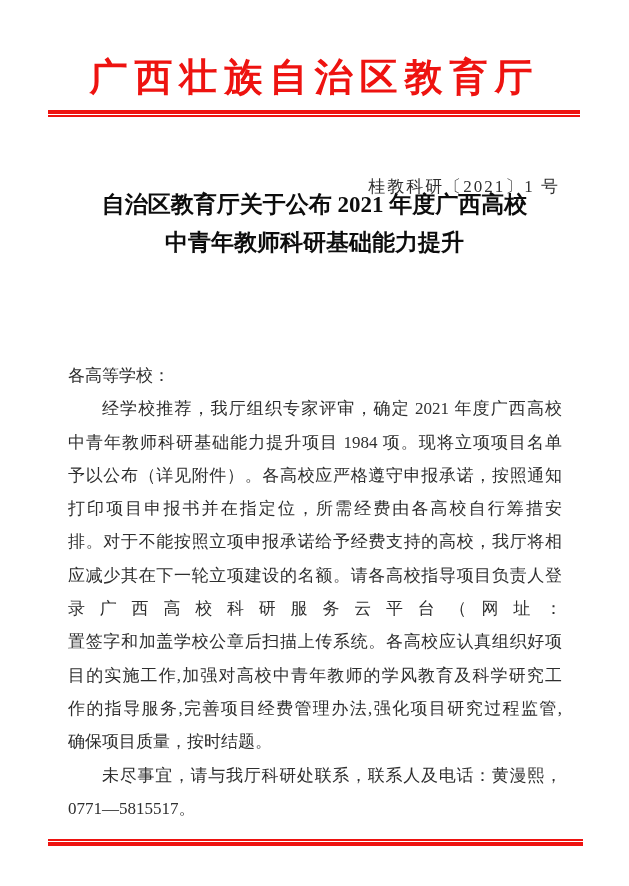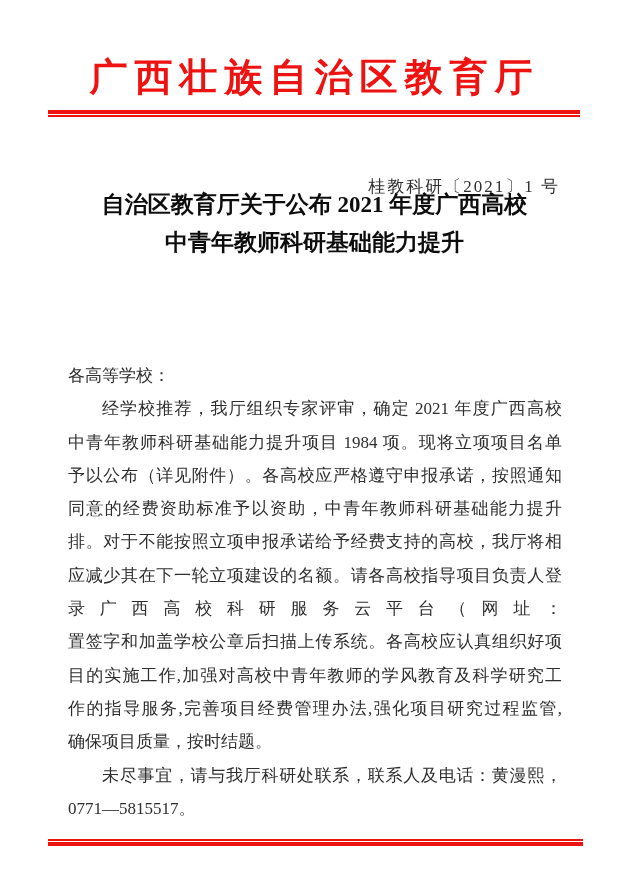--- a/index.html
+++ b/index.html
@@ -90,21 +90,21 @@
     <div>自治区教育厅关于公布 2021 年度广西高校</div>
     <div>中青年教师科研基础能力提升</div>
   </div>
 
   <div class="body-text">
     <div class="line">各高等学校：</div>
 
     <div class="line j indent">经学校推荐，我厅组织专家评审，确定 2021 年度广西高校</div>
     <div class="line j">中青年教师科研基础能力提升项目 1984 项。现将立项项目名单</div>
     <div class="line j">予以公布（详见附件）。各高校应严格遵守申报承诺，按照通知</div>
-    <div class="line j">同意的经费资助标准予以资助，中青年教师科研基础能力提升</div>
+    <div class="line j">打印项目申报书并在指定位，所需经费由各高校自行筹措安</div>
     <div class="line j">排。对于不能按照立项申报承诺给予经费支持的高校，我厅将相</div>
     <div class="line j">应减少其在下一轮立项建设的名额。请各高校指导项目负责人登</div>
     <div class="line j">录广西高校科研服务云平台（网址：</div>
     <div class="line j">置签字和加盖学校公章后扫描上传系统。各高校应认真组织好项</div>
     <div class="line j">目的实施工作,加强对高校中青年教师的学风教育及科学研究工</div>
     <div class="line j">作的指导服务,完善项目经费管理办法,强化项目研究过程监管,</div>
     <div class="line">确保项目质量，按时结题。</div>
 
     <div class="line j indent">未尽事宜，请与我厅科研处联系，联系人及电话：黄漫熙，</div>
     <div class="line">0771—5815517。</div>

